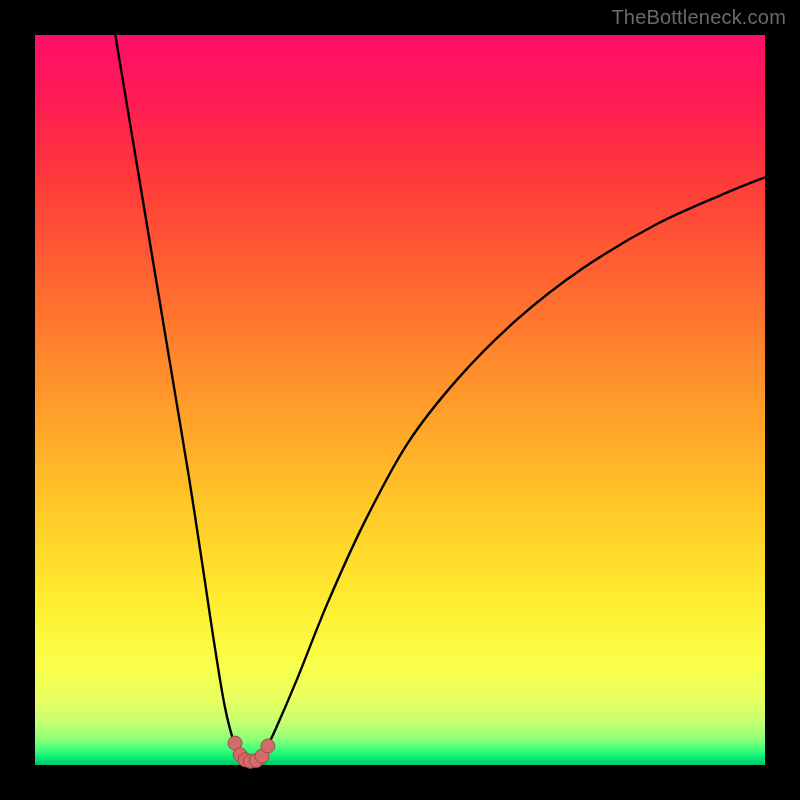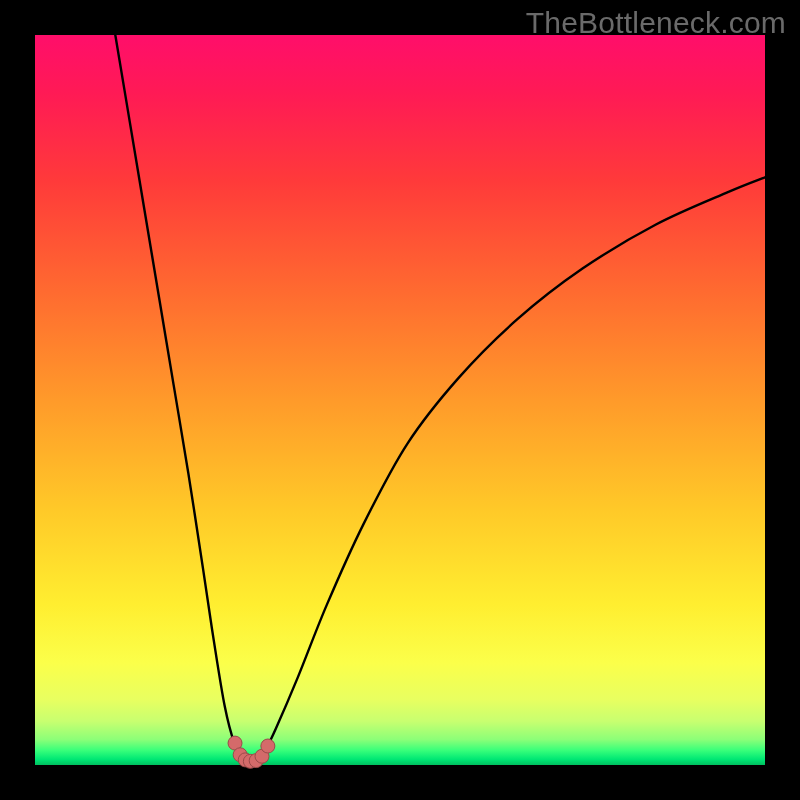--- a/index.html
+++ b/index.html
@@ -56,21 +56,21 @@
     top: 0;
     width: 100%;
     height: 100%;
     overflow: visible;
   }
   .watermark {
     position: absolute;
     top: 6px;
     right: 14px;
     color: #6a6a6a;
-    font-size: 30px;
+    font-size: 20px;
     letter-spacing: 0.2px;
     user-select: none;
   }
 </style>
 </head>
 <body>
 
 <div class="outer">
   <div class="watermark">TheBottleneck.com</div>
 

